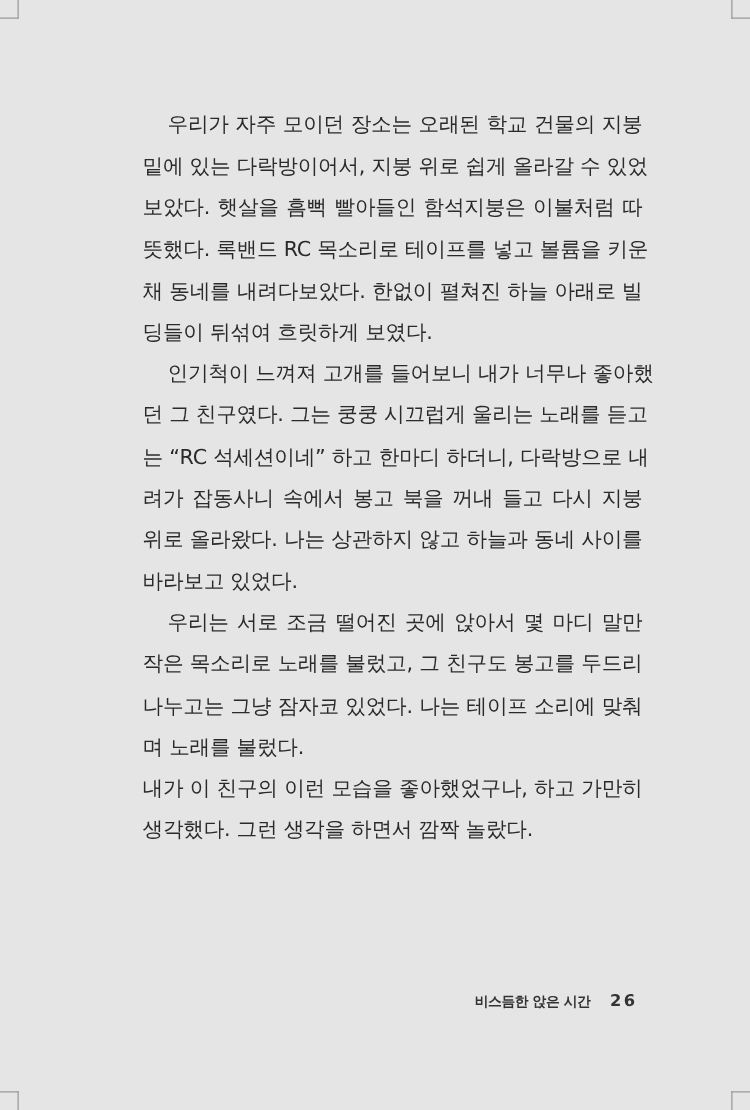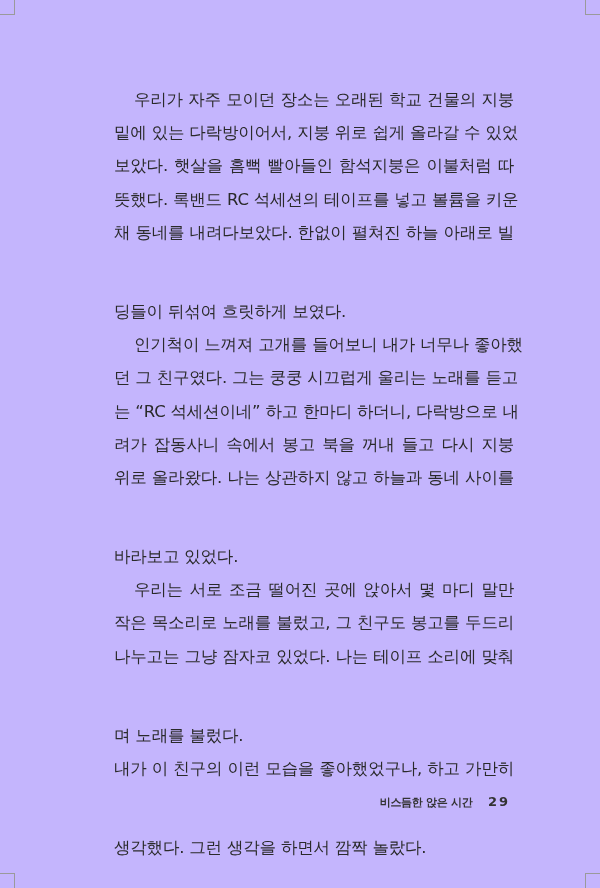--- a/index.html
+++ b/index.html
@@ -13,21 +13,21 @@
       position: relative;
       overflow: hidden;
       font-family: "DejaVu Sans", sans-serif;
       color: #2a2a2a;
     }
     .page {
       position: absolute;
       left: 0; top: 0;
       width: 600px;
       height: 888px;
-      background: #c4b5fd;
+      background: #e5e5e5;
     }
     .crop {
       position: absolute;
       border-color: #9a9a9a;
       border-style: solid;
       width: 14px;
       height: 14px;
     }
     .crop.tl { left: 0; top: 0; border-width: 0 1px 1px 0; }
     .crop.tr { right: 0; top: 0; border-width: 0 0 1px 1px; }
@@ -43,21 +43,21 @@
     .line {
       height: 33.2px;
       line-height: 33.2px;
       font-size: 16.5px;
       white-space: nowrap;
       letter-spacing: -0.2px;
       text-align: justify;
       text-align-last: justify;
     }
     .line.indent { padding-left: 20px; }
-    .line.last { text-align-last: left; margin-top: 46px; }
+    .line.last { text-align-last: left; }
 
     .footer {
       position: absolute;
       right: 90px;
       top: 794px;
       font-size: 11px;
       font-weight: bold;
       color: #333333;
       letter-spacing: -0.3px;
     }
@@ -76,21 +76,21 @@
   <div class="crop tr"></div>
   <div class="crop bl"></div>
   <div class="crop br"></div>
 
   <div class="body-text">
 
     <div class="paragraph">
       <div class="line indent">우리가 자주 모이던 장소는 오래된 학교 건물의 지붕</div>
       <div class="line">밑에 있는 다락방이어서, 지붕 위로 쉽게 올라갈 수 있었</div>
       <div class="line">보았다. 햇살을 흠뻑 빨아들인 함석지붕은 이불처럼 따</div>
-      <div class="line">뜻했다. 록밴드 RC 석세션의 테이프를 넣고 볼륨을 키운</div>
+      <div class="line">뜻했다. 록밴드 RC 목소리로 테이프를 넣고 볼륨을 키운</div>
       <div class="line">채 동네를 내려다보았다. 한없이 펼쳐진 하늘 아래로 빌</div>
       <div class="line last">딩들이 뒤섞여 흐릿하게 보였다.</div>
     </div>
 
     <div class="paragraph">
       <div class="line indent">인기척이 느껴져 고개를 들어보니 내가 너무나 좋아했</div>
       <div class="line">던 그 친구였다. 그는 쿵쿵 시끄럽게 울리는 노래를 듣고</div>
       <div class="line">는 “RC 석세션이네” 하고 한마디 하더니, 다락방으로 내</div>
       <div class="line">려가 잡동사니 속에서 봉고 북을 꺼내 들고 다시 지붕</div>
       <div class="line">위로 올라왔다. 나는 상관하지 않고 하늘과 동네 사이를</div>
@@ -105,15 +105,15 @@
     </div>
 
     <div class="paragraph">
       <div class="line">내가 이 친구의 이런 모습을 좋아했었구나, 하고 가만히</div>
       <div class="line last">생각했다. 그런 생각을 하면서 깜짝 놀랐다.</div>
     </div>
   </div>
 
   <div class="footer">
     <span>비스듬한 앉은 시간</span>
-    <span class="page-num">29</span>
+    <span class="page-num">26</span>
   </div>
 </div>
 
 </body></html>

